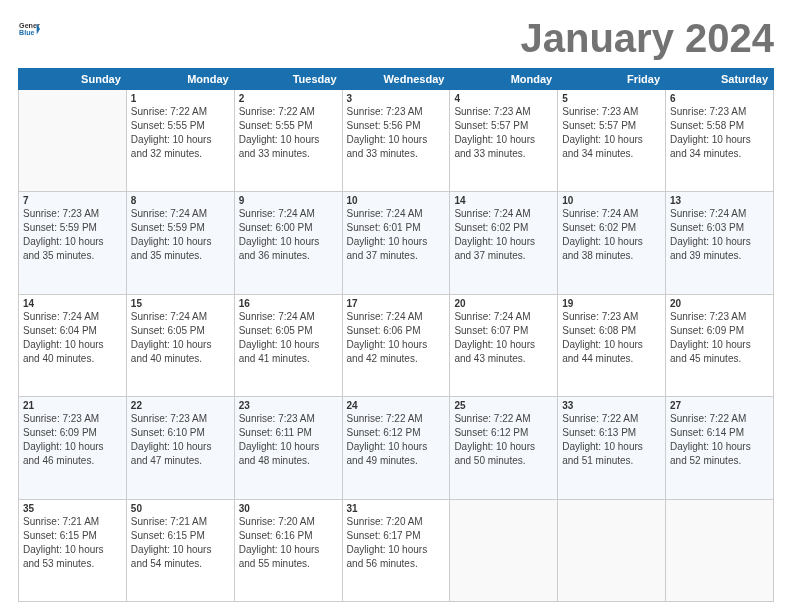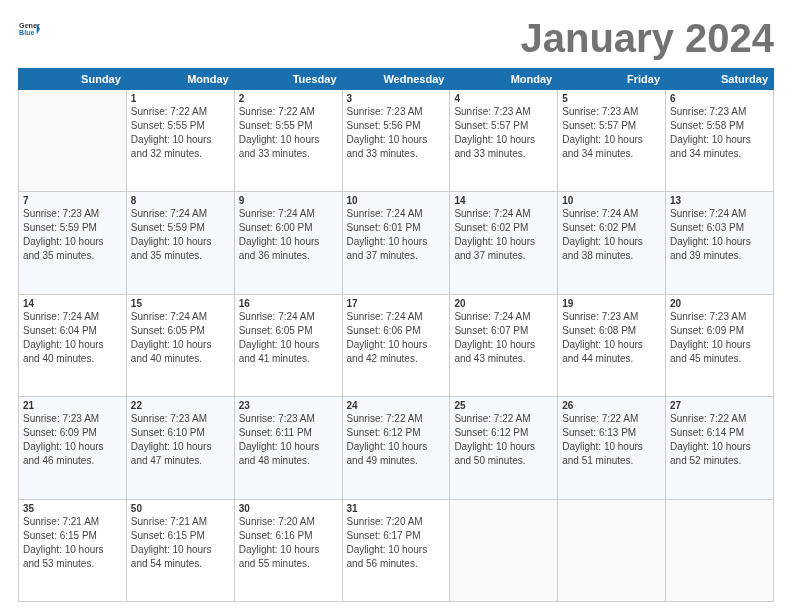--- a/index.html
+++ b/index.html
@@ -295,21 +295,21 @@
 and 49 minutes.</div>
           </td>
           <td>
             <span class="day-num">25</span>
             <div class="day-info" style="white-space: pre-line;">Sunrise: 7:22 AM
 Sunset: 6:12 PM
 Daylight: 10 hours
 and 50 minutes.</div>
           </td>
           <td>
-            <span class="day-num">26</span>
+            <span class="day-num">33</span>
             <div class="day-info" style="white-space: pre-line;">Sunrise: 7:22 AM
 Sunset: 6:13 PM
 Daylight: 10 hours
 and 51 minutes.</div>
           </td>
           <td>
             <span class="day-num">27</span>
             <div class="day-info" style="white-space: pre-line;">Sunrise: 7:22 AM
 Sunset: 6:14 PM
 Daylight: 10 hours

